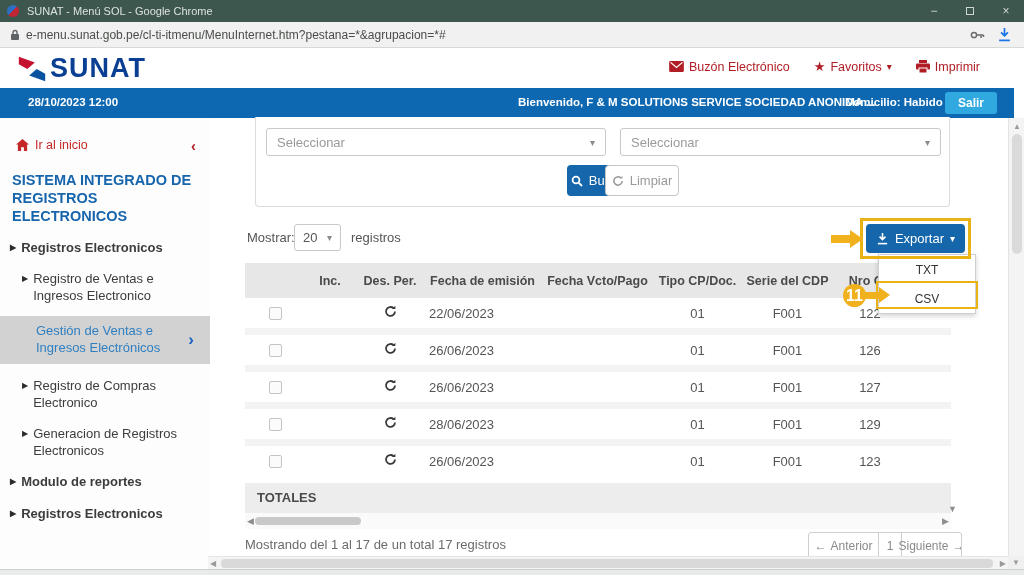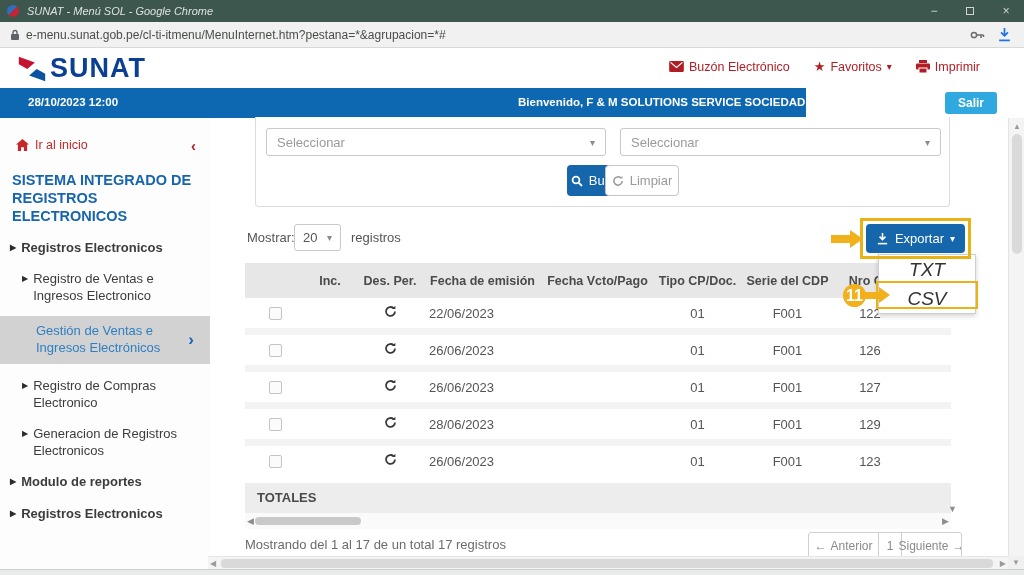--- a/index.html
+++ b/index.html
@@ -2,21 +2,21 @@
 <html><head>
 <meta charset="utf-8">
 <style>
   * { margin:0; padding:0; box-sizing:border-box; }
   html,body { background:#888; }
   #screen {
     position:relative; width:1024px; height:575px; overflow:hidden;
     font-family:"Liberation Sans", sans-serif; background:#fff;
   }
   
-  .titlebar { position:absolute; left:0; top:0; width:1024px; height:22px; background:#3d564e; display:flex; align-items:center;font-style:italic; }
+  .titlebar { position:absolute; left:0; top:0; width:1024px; height:22px; background:#3d564e; display:flex; align-items:center; }
   .favicon { width:12px; height:12px; border-radius:50%; margin:0 8px 0 7px;
     background:linear-gradient(135deg,#2d6fc0 0 50%,#c22533 50% 100%); }
   .win-title { color:#dde3e0; font-size:11px; flex:1; white-space:nowrap; }
   .win-controls { display:flex; height:22px; }
   .win-btn { width:36px; height:22px; color:#cfd6d2; font-size:12px; display:flex; align-items:center; justify-content:center; cursor:default; }
   .win-btn .sq { width:8px; height:8px; border:1px solid #cfd6d2; display:block; }
   .urlbar { position:absolute; left:0; top:22px; width:1024px; height:26px; background:#f0f1f0; border-bottom:1px solid #d7d9d7; display:flex; align-items:center; }
   .url-text { font-size:12px; color:#4a4d4a; margin-left:6px; flex:1; white-space:nowrap; overflow:hidden; }
   .urlbar svg { flex:none; }
   .url-ico { margin-right:12px; display:flex; align-items:center; }
@@ -24,21 +24,21 @@
   
   .page { position:absolute; left:0; top:48px; width:1024px; height:527px; background:#fff; }
   .sunat-header { position:absolute; left:0; top:0; width:1008px; height:40px; background:#fff; }
   .logo { position:absolute; left:16px; top:5px; display:flex; align-items:center; }
   .logo-text { color:#0a3f93; font-weight:bold; font-size:27px; letter-spacing:1px; margin-left:2px; }
   .header-links { position:absolute; right:28px; top:11px; display:flex; gap:24px; align-items:center; }
   .hlink { color:#b11d25; font-size:12.5px; display:flex; align-items:center; gap:5px; cursor:pointer; white-space:nowrap; }
   .hlink .star { font-size:13px; }
   .hlink .caret { font-size:10px; }
 
-  .bluebar { position:absolute; left:0; top:40px; width:806px; height:30px; background:#0d68b1; color:#fff; }
+  .bluebar { position:absolute; left:0; top:40px; width:1014px; height:30px; background:#0d68b1; color:#fff; }
   .bb-date { position:absolute; left:28px; top:8px; font-size:11.5px; font-weight:bold; }
   .bb-welcome { position:absolute; left:518px; top:8px; font-size:11.5px; font-weight:bold; white-space:nowrap; }
   .bb-dom { position:absolute; left:845px; top:8px; font-size:11.5px; font-weight:bold; }
   .bb-salir { position:absolute; left:945px; top:4px; width:52px; height:22px; background:#2fa9df; border-radius:3px;
     color:#fff; font-size:12px; font-weight:bold; display:flex; align-items:center; justify-content:center; cursor:pointer; }
 
   
   .sidebar { position:absolute; left:0; top:70px; width:210px; height:457px; background:#fdfdfd; padding-top:15px; font-size:13px; }
   .home-row { display:flex; align-items:center; color:#c42828; padding:0 14px 0 16px; height:24px; cursor:pointer; }
   .home-row .hr-label { margin-left:6px; font-size:12.5px; }
@@ -92,21 +92,21 @@
   .footer-summary { position:absolute; left:35px; top:419px; font-size:13px; color:#6b6b6b; }
   .pagination { position:absolute; left:598px; top:414px; height:28px; display:flex; border:1px solid #cfcfcf; border-radius:3px; overflow:hidden; background:#fff; }
   .pg { display:flex; align-items:center; justify-content:center; font-size:12px; color:#8a8a8a; cursor:pointer; gap:4px; }
   .pg-prev { width:70px; border-right:1px solid #cfcfcf; }
   .pg-num { width:22px; }
   .pg-next { width:60px; border-left:1px solid #cfcfcf; }
 
   
   .export-menu { position:absolute; left:668px; top:136px; width:98px; background:#fff; border:1px solid #cfcfcf;
     box-shadow:0 2px 5px rgba(0,0,0,.18); z-index:5; }
-  .menu-item { height:29px; display:flex; align-items:center; justify-content:center; font-size:19px; color:#333; cursor:pointer;font-style:italic; }
+  .menu-item { height:29px; display:flex; align-items:center; justify-content:center; font-size:12px; color:#333; cursor:pointer; }
   .anno { z-index:7; }
   .anno-box { position:absolute; border:3px solid #eab315; background:transparent; }
   .box-exportar { left:650px; top:100px; width:111px; height:41px; }
   .box-csv { left:666px; top:163px; width:102px; height:28px; border-width:2px; z-index:6; }
   .arrow-tail { position:absolute; background:#f0b11d; }
   .arrow-head { position:absolute; width:0; height:0; border-top:9px solid transparent; border-bottom:9px solid transparent; border-left:13px solid #f0b11d; }
   .a1-tail { left:621px; top:117px; width:19px; height:8px; }
   .a1-head { left:640px; top:112px; }
   .a2-tail { left:655px; top:174px; width:14px; height:7px; }
   .a2-head { left:669px; top:169px; border-top-width:8px; border-bottom-width:8px; border-left-width:11px; }

